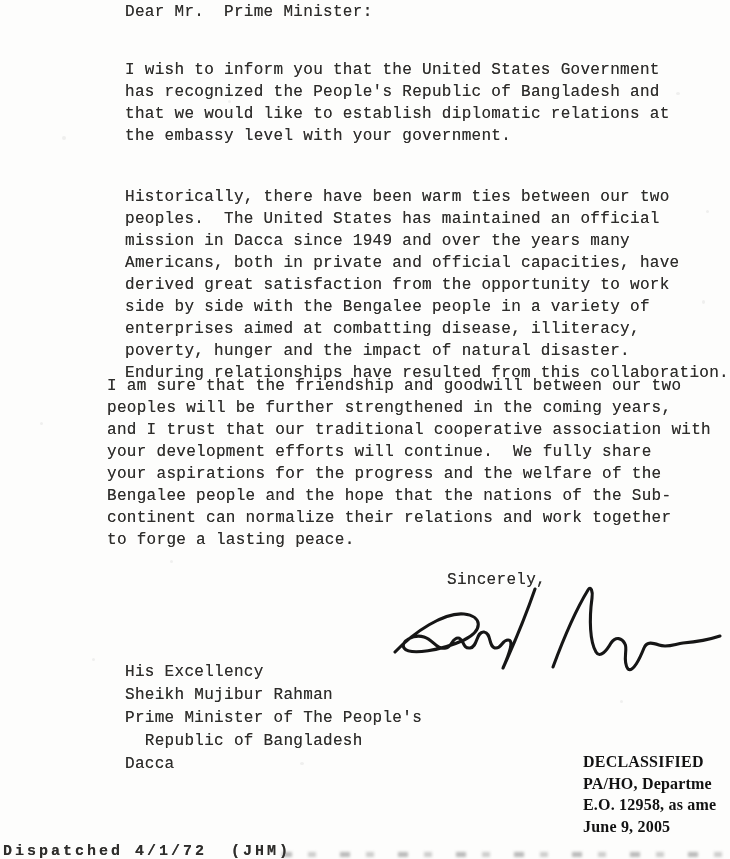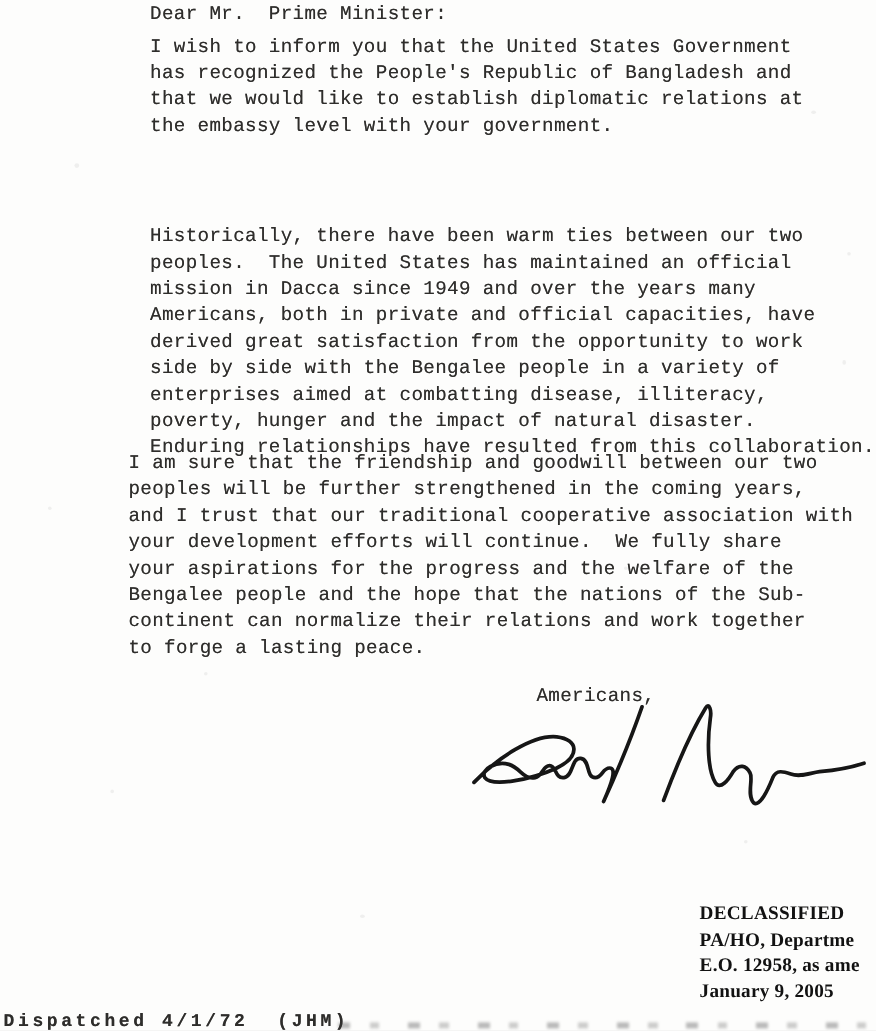--- a/index.html
+++ b/index.html
@@ -15,21 +15,21 @@
   }
   .typed {
     position: absolute;
     white-space: pre;
     font-size: 16px;
     line-height: 22px;
     letter-spacing: 0.3px;
     text-shadow: 0 0 0.5px rgba(46,45,43,0.65);
   }
   .salutation    { left: 125px; top: 1px; }
-  .para-1        { left: 125px; top: 28px; }
+  .para-1        { left: 125px; top: 59px; }
   .para-2        { left: 125px; top: 155px; margin-top: 31px; }
   .para-3        { left: 107px; top: 375px; }
   .closing       { left: 447px; top: 569px; }
   .recipient     { left: 125px; top: 661px; line-height: 23px; }
   .dispatch-note {
     left: 3px; top: 841px;
     font-weight: bold;
     font-size: 15px;
     letter-spacing: 3px;
   }
@@ -89,21 +89,21 @@
 
   <div class="typed para-3">I am sure that the friendship and goodwill between our two
 peoples will be further strengthened in the coming years,
 and I trust that our traditional cooperative association with
 your development efforts will continue.  We fully share
 your aspirations for the progress and the welfare of the
 Bengalee people and the hope that the nations of the Sub-
 continent can normalize their relations and work together
 to forge a lasting peace.</div>
 
-  <div class="typed closing">Americans,</div>
+  <div class="typed closing">Sincerely,</div>
 
   <div class="signature-wrap">
     <svg width="340" height="92" viewBox="0 0 340 92">
       <g fill="none" stroke="#161616" stroke-width="3.1" stroke-linecap="round" stroke-linejoin="round">
         <path d="M 5 70
                  C 24 50, 54 30, 74 32
                  C 92 34, 94 48, 74 58
                  C 52 68, 20 74, 14 66
                  C 10 59, 24 52, 34 55
                  C 44 58, 46 68, 56 66
@@ -122,25 +122,30 @@
                  C 226 54, 232 56, 235 62
                  C 238 67, 232 80, 238 87
                  C 243 91, 250 76, 254 66
                  C 257 59, 263 61, 269 63
                  C 277 66, 285 62, 293 61
                  C 305 60, 318 58, 330 54"></path>
       </g>
     </svg>
   </div>
 
+  <div class="typed recipient">His Excellency
+Sheikh Mujibur Rahman
+Prime Minister of The People's
+  Republic of Bangladesh
+Dacca</div>
 
   <div class="stamp">DECLASSIFIED
 PA/HO, Departme
 E.O. 12958, as ame
-January 9, 2005</div>
+June 9, 2005</div>
 
   <div class="typed dispatch-note">Dispatched 4/1/72  (JHM)</div>
 
   <div>
     <div class="speck" style="left:62px;  top:136px; width:4px; height:4px;"></div>
     <div class="speck" style="left:228px; top:100px; width:3px; height:3px;"></div>
     <div class="speck" style="left:462px; top:60px;  width:3px; height:3px;"></div>
     <div class="speck" style="left:676px; top:92px;  width:4px; height:3px;"></div>
     <div class="speck" style="left:40px;  top:422px; width:3px; height:3px;"></div>
     <div class="speck" style="left:702px; top:300px; width:3px; height:4px;"></div>

